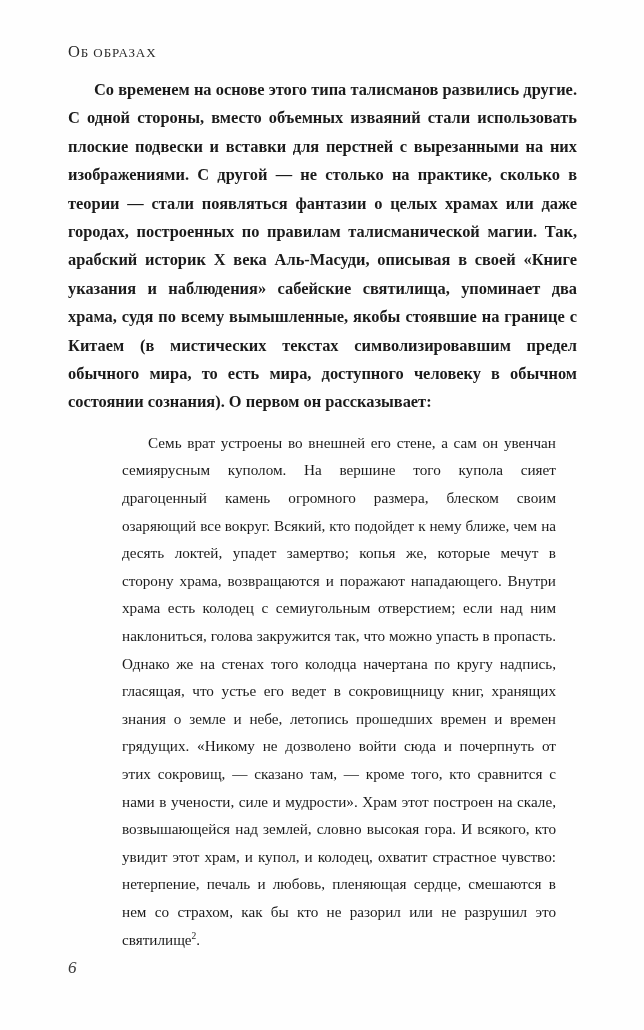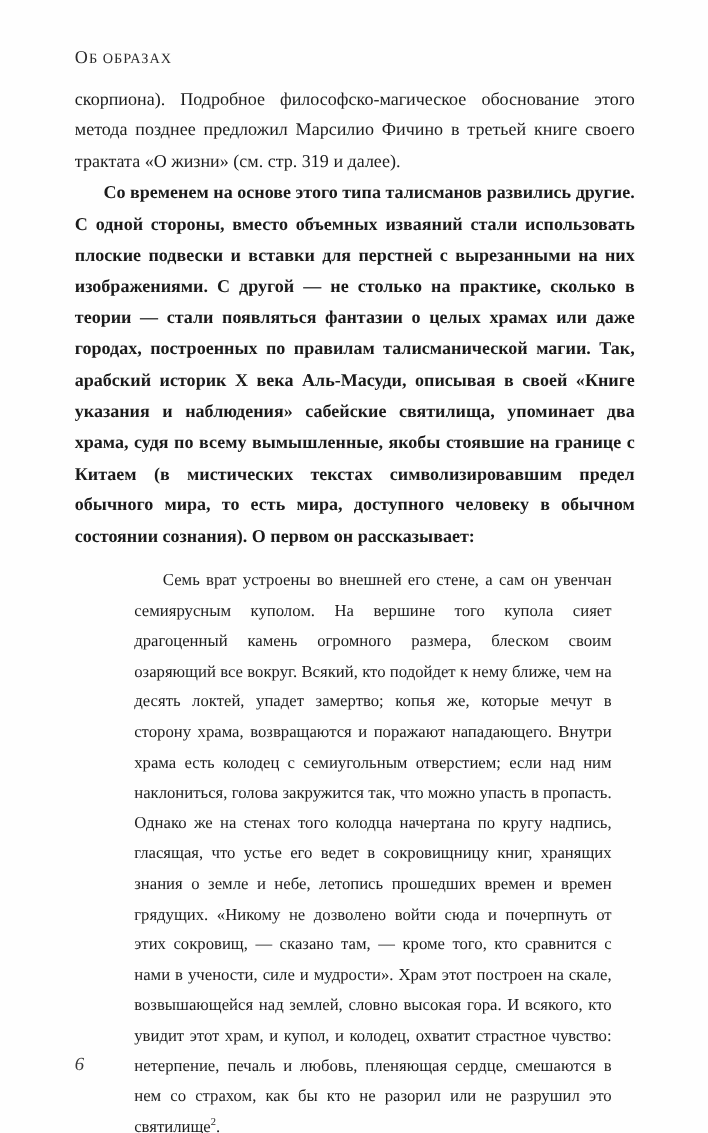--- a/index.html
+++ b/index.html
@@ -106,21 +106,20 @@
 <body>
 
 <div class="page">
 
   <div class="running-head">
     <span class="rh-initial">О</span><span class="rh-rest">б образах</span>
   </div>
 
   <div class="textblock">
 
-    <p class="body-par">скорпиона). Подробное философско-магическое обоснование этого метода позднее предложил Марсилио Фичино в третьей книге своего трактата «О жизни» (см. стр. 319 и далее).</p>
 
     <p class="body-par indent">Со временем на основе этого типа талисманов развились другие. С одной стороны, вместо объемных изваяний стали использовать плоские подвески и вставки для перстней с вырезанными на них изображениями. С другой — не столько на практике, сколько в теории — стали появляться фантазии о целых храмах или даже городах, построенных по правилам талисманической магии. Так, арабский историк X века Аль-Масуди, описывая в своей «Книге указания и наблюдения» сабейские святилища, упоминает два храма, судя по всему вымышленные, якобы стоявшие на границе с Китаем (в мистических текстах символизировавшим предел обычного мира, то есть мира, доступного человеку в обычном состоянии сознания). О первом он рассказывает:</p>
 
     <blockquote class="blockquote">
       <p><span>Семь врат устроены во внешней его стене, а сам он увенчан семиярусным куполом. На вершине того купола сияет драгоценный камень огромного размера, блеском своим озаряющий все вокруг. Всякий, кто подойдет к нему ближе, чем на десять локтей, упадет замертво; копья же, которые мечут в сторону храма, возвращаются и поражают нападающего. Внутри храма есть колодец с семиугольным отверстием; если над ним наклониться, голова закружится так, что можно упасть в пропасть. Однако же на стенах того колодца начертана по кругу надпись, гласящая, что устье его ведет в сокровищницу книг, хранящих знания о земле и небе, летопись прошедших времен и времен грядущих. «Никому не дозволено войти сюда и почерпнуть от этих сокровищ, — сказано там, — кроме того, кто сравнится с нами в учености, силе и мудрости». Храм этот построен на скале, возвышающейся над землей, словно высокая гора. И всякого, кто увидит этот храм, и купол, и колодец, охватит страстное чувство: нетерпение, печаль и любовь, пленяющая сердце, смешаются в нем со страхом, как бы кто не разорил или не разрушил это святилище</span><sup>2</sup><span>.</span></p>
     </blockquote>
 
   </div>
 
   <div class="folio">6</div>

